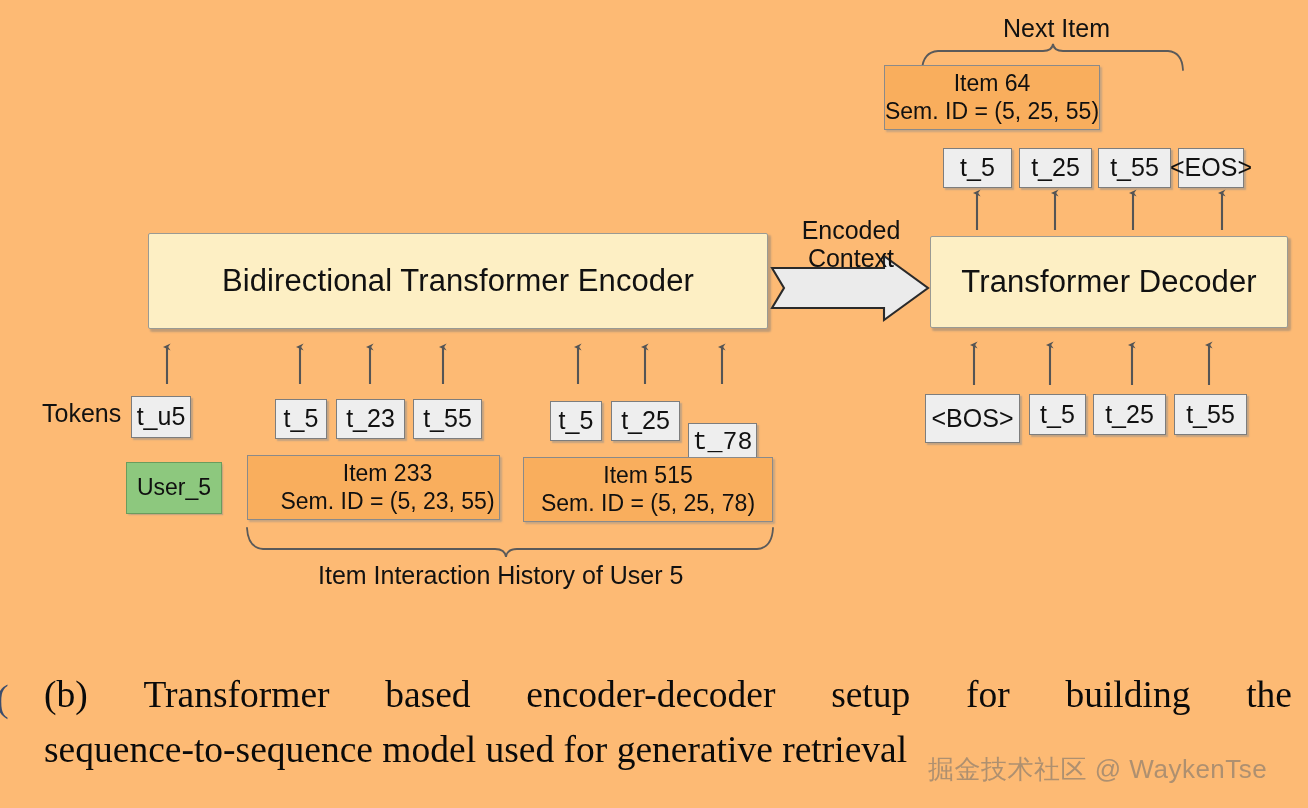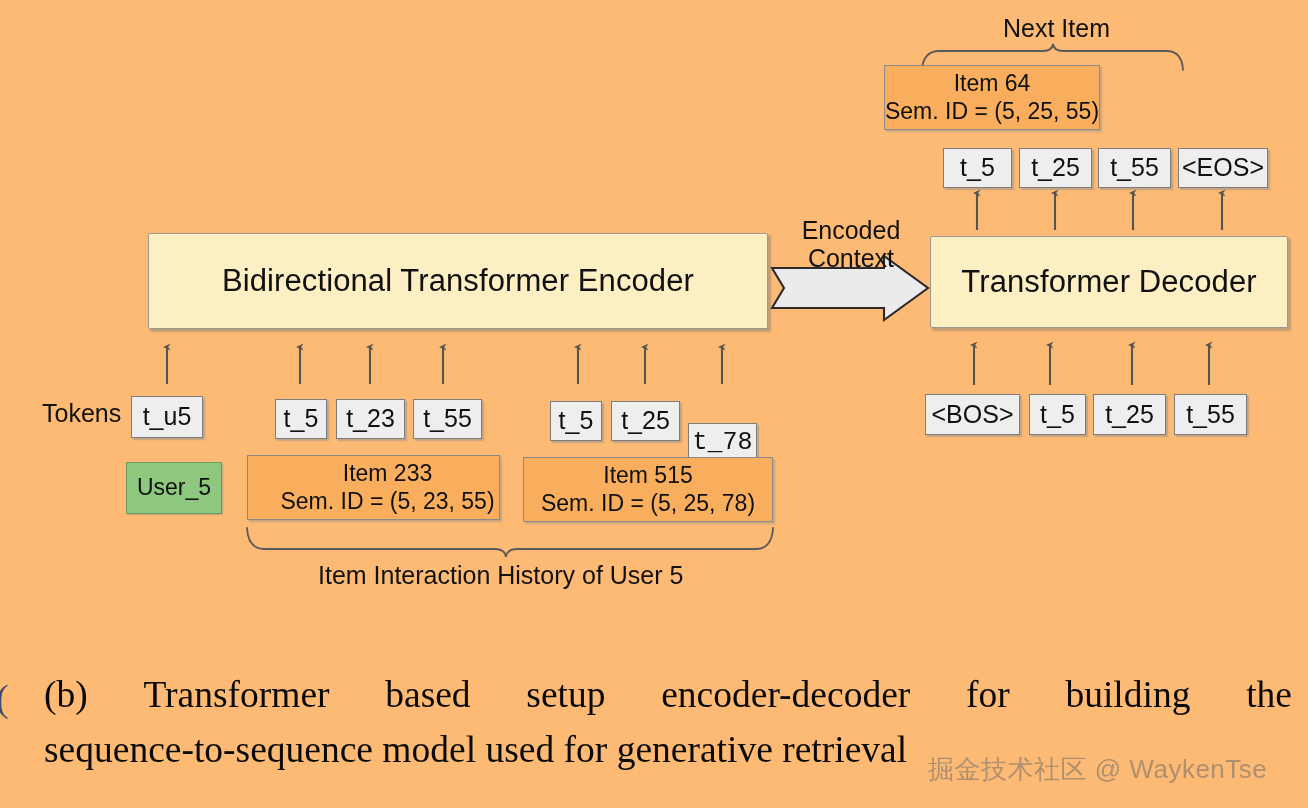--- a/index.html
+++ b/index.html
@@ -197,29 +197,29 @@
 
   <div class="node token" style="left:943px; top:148px; width:69px; height:40px;">
     <span>t_5</span>
   </div>
   <div class="node token" style="left:1019px; top:148px; width:73px; height:40px;">
     <span>t_25</span>
   </div>
   <div class="node token" style="left:1098px; top:148px; width:73px; height:40px;">
     <span>t_55</span>
   </div>
-  <div class="node token" style="left:1178px; top:148px; width:90px; height:40px;">
+  <div class="node token" style="left:1178px; top:148px; width:66px; height:40px;">
     <span>&lt;EOS&gt;</span>
   </div>
 
   <div class="node module" style="left:930px; top:236px; width:358px; height:92px;">
     <span>Transformer Decoder</span>
   </div>
 
-  <div class="node token" style="left:925px; top:394px; width:95px; height:41px;">
+  <div class="node token" style="left:925px; top:394px; width:95px; height:49px;">
     <span>&lt;BOS&gt;</span>
   </div>
   <div class="node token" style="left:1029px; top:394px; width:57px; height:41px;">
     <span>t_5</span>
   </div>
   <div class="node token" style="left:1093px; top:394px; width:73px; height:41px;">
     <span>t_25</span>
   </div>
   <div class="node token" style="left:1174px; top:394px; width:73px; height:41px;">
     <span>t_55</span>
@@ -229,21 +229,21 @@
     <span>Encoded</span><br>
     <span>Context</span>
   </div>
 
   <div class="node module" style="left:148px; top:233px; width:620px; height:96px;">
     <span>Bidirectional Transformer Encoder</span>
   </div>
 
   <div class="label" style="left:42px; top:399px;">Tokens</div>
 
-  <div class="node token" style="left:131px; top:396px; width:72px; height:42px;">
+  <div class="node token" style="left:131px; top:396px; width:60px; height:42px;">
     <span>t_u5</span>
   </div>
 
   <div class="node user" style="left:126px; top:462px; width:96px; height:52px;">
     <span>User_5</span>
   </div>
 
   <div class="node token" style="left:275px; top:399px; width:52px; height:40px;">
     <span>t_5</span>
   </div>
@@ -275,22 +275,22 @@
 
   <div class="label" style="left:318px; top:561px;">Item Interaction History of User 5</div>
 
   <div id="edge-glyph">(</div>
 
   <div id="caption">
     <span class="ln ln1">
       <span>(b)</span>
       <span>Transformer</span>
       <span>based</span>
+      <span>encoder-decoder</span>
       <span>setup</span>
-      <span>encoder-decoder</span>
       <span>for</span>
       <span>building</span>
       <span>the</span>
     </span>
     <span class="ln">sequence-to-sequence model used for generative retrieval</span>
   </div>
 
   <div id="watermark">掘金技术社区 @ WaykenTse</div>
 
 </div>

